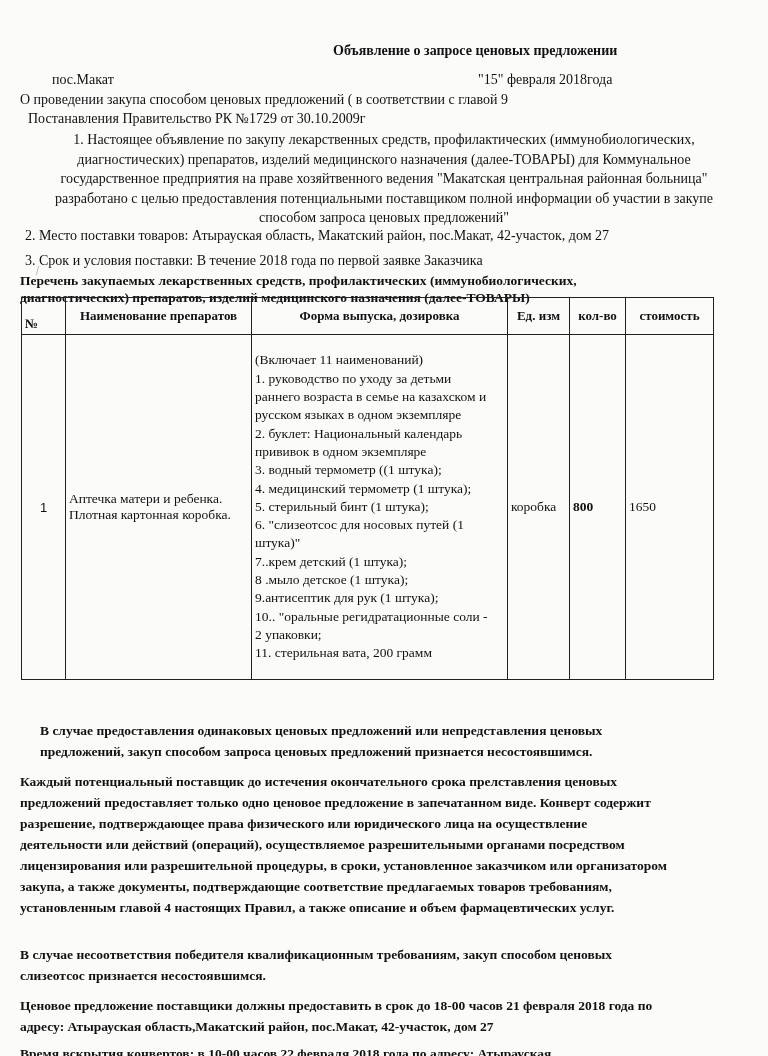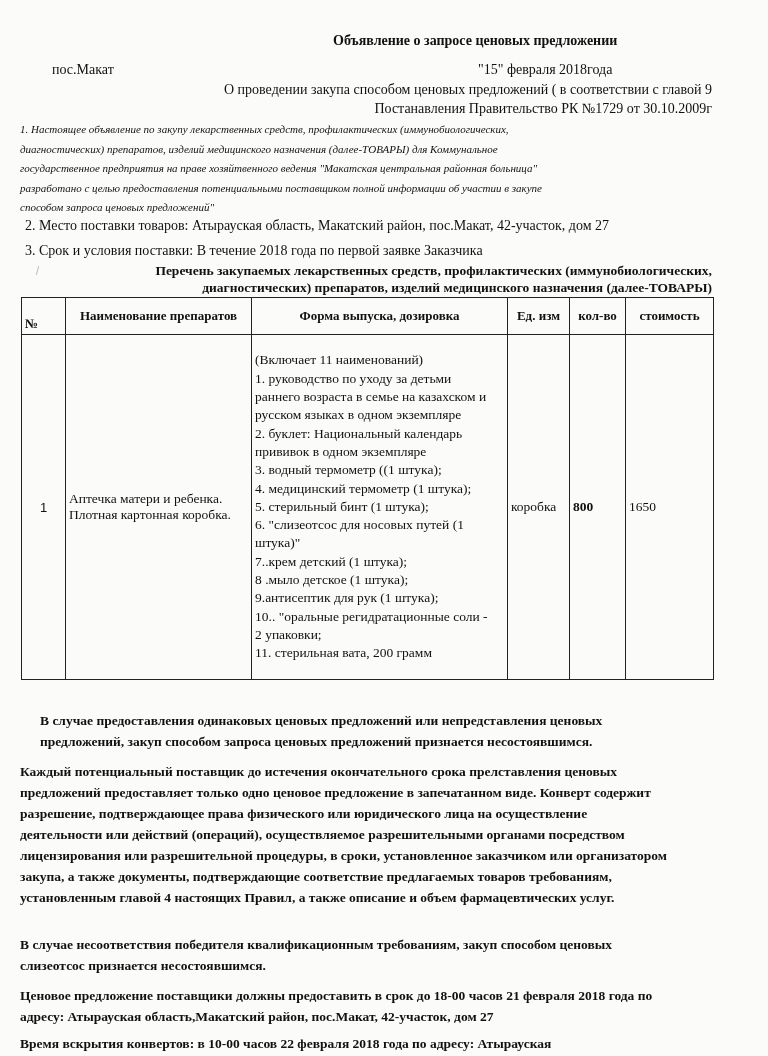--- a/index.html
+++ b/index.html
@@ -2,25 +2,25 @@
 <html><head>
   <meta charset="utf-8">
   <style>
     html, body { margin: 0; padding: 0; }
     body {
       width: 768px; height: 1056px; overflow: hidden;
       background: #fbfbfa; color: #111;
       font-family: "Liberation Serif", serif;
       position: relative;
     }
-    .abs { position: absolute; }
+    .abs { position: absolute; margin-top: 10px; }
     .place { top: 62px; left: 52px; font-size: 14px; }
     .date { top: 62px; left: 478px; font-size: 14px; }
-    .center-line { left: 0; width: 712px; text-align: right; font-size: 14px; }
-    .para { left: 20px; width: 728px; font-size: 11px; line-height: 19.5px; font-style: italic; }
+    .center-line { left: 0; width: 712px; text-align: left; font-size: 14px; }
+    .para { left: 20px; width: 728px; text-align: center; font-size: 14px; line-height: 19.5px; }
     .left-line { left: 25px; font-size: 14px; }
     .bold { font-weight: bold; }
     .bold-para { left: 20px; width: 728px; text-align: left; font-size: 13.5px; line-height: 21px; font-weight: bold; }
 
     table.goods {
       position: absolute; top: 297px; left: 21px;
       border-collapse: collapse; font-size: 13.5px;
     }
     table.goods td, table.goods th {
       border: 1.5px solid #222; padding: 0 3px;
@@ -36,21 +36,21 @@
     .qty { font-weight: bold; }
     .mark { position: absolute; background: #bbb; }
   </style>
 </head>
 <body>
 
 <div class="abs bold" style="top:33px;left:333px;font-size:14px;">Объявление о запросе ценовых предложении</div>
 <div class="abs place">пос.Макат</div>
 <div class="abs date">"15" февраля 2018года</div>
 <div class="abs center-line" style="top:82px;padding-left:20px;box-sizing:border-box;">О проведении закупа способом ценовых предложений ( в соответствии с главой 9</div>
-<div class="abs center-line" style="top:101px;padding-left:16px;box-sizing:border-box;">Постанавления Правительство РК №1729 от 30.10.2009г</div>
+<div class="abs center-line" style="top:101px;padding-left:28px;box-sizing:border-box;">Постанавления Правительство РК №1729 от 30.10.2009г</div>
 
 <div class="abs para" style="top:120px;">
   <div>1. Настоящее объявление по закупу лекарственных средств, профилактических (иммунобиологических,</div>
   <div>диагностических) препаратов, изделий медицинского назначения (далее-ТОВАРЫ) для Коммунальное</div>
   <div>государственное предприятия на праве хозяйтвенного ведения "Макатская центральная районная больница"</div>
   <div>разработано с целью предоставления потенциальными поставщиком полной информации об участии в закупе</div>
   <div>способом запроса ценовых предложений"</div>
 </div>
 
 <div class="abs left-line" style="top:218px;">2. Место поставки товаров: Атырауская область, Макатский район, пос.Макат, 42-участок, дом 27</div>

